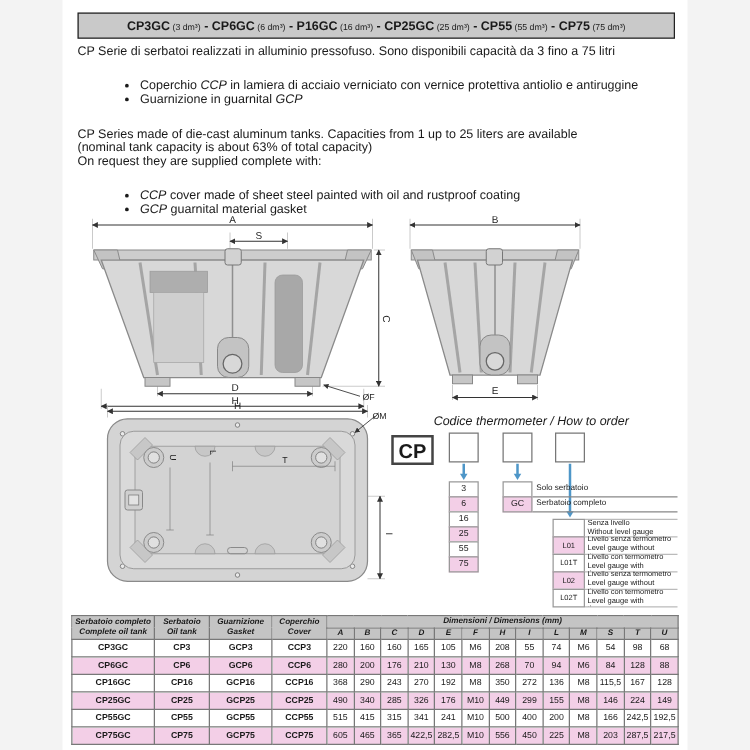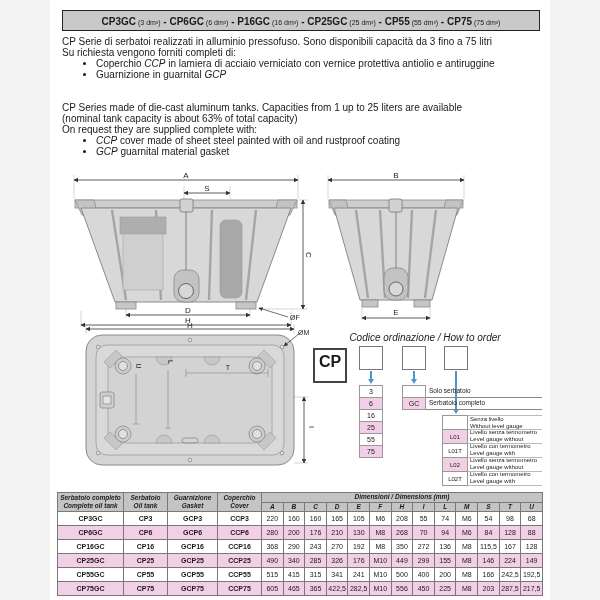--- a/index.html
+++ b/index.html
@@ -8,29 +8,29 @@
   .page{position:absolute;left:50px;top:0;width:500px;height:600px;background:#fff}
 
   .header-bar{position:absolute;left:12px;top:10px;width:478px;height:21px;background:var(--header-bg,#c9c9c9);
     border:1px solid #222;text-align:center;line-height:18px;white-space:nowrap;overflow:hidden}
   .mname,.msep{font-weight:bold;font-size:10px}
   .mcap{font-size:7px}
 
   .desc{position:absolute;left:12px;width:480px;font-size:10px;line-height:11px}
   .desc.it{top:36px}
   .desc.en{top:102px}
-  .desc ul{margin:0;padding-left:34px;list-style:disc}
+  .desc ul{margin:16px;padding-left:34px;list-style:disc}
   .desc .em{font-style:italic}
 
   svg.drw{position:absolute}
   svg text{font-family:"Liberation Sans",sans-serif;fill:#222}
 
   .order{position:absolute;left:258px;top:330px;width:234px;height:162px;font-family:"Liberation Sans",sans-serif}
   .order-title{position:absolute;left:0;top:2px;width:234px;text-align:center;font-style:italic;font-size:10px}
-  .cp-box{position:absolute;left:5px;top:18px;width:34px;height:35px;border:2px solid #444;font-weight:bold;
+  .cp-box{position:absolute;left:5px;top:18px;width:34px;height:24px;border:2px solid #444;font-weight:bold;
     font-size:16px;text-align:center;line-height:23px;background:#fff}
   .sel-box{position:absolute;top:16px;width:24px;height:24px;border:1px solid #777;background:#fff}
   .arrow{position:absolute;width:2px;background:var(--arrow-blue,#4e96c8)}
   .arrow::after{content:'';position:absolute;bottom:-4px;left:-2px;border-left:3px solid transparent;
     border-right:3px solid transparent;border-top:5px solid var(--arrow-blue,#4e96c8)}
   .sizes{position:absolute;left:51px;top:55px;width:24px}
   .ocell{width:24px;height:13px;border:1px solid #999;font-size:7px;line-height:11px;text-align:center;background:#fff}
   .sizes .ocell + .ocell{margin-top:-1px}
   .variants{position:absolute;left:94px;top:55px;width:140px}
   .vrow{display:flex;height:13px}
@@ -56,21 +56,20 @@
 </style>
 </head>
 <body>
 
 <div class="page">
 
   <div class="header-bar" id="header-models"><span class="mname">CP3GC</span><span class="mcap"> (3 dm³)</span><span class="msep"> - </span><span class="mname">CP6GC</span><span class="mcap"> (6 dm³)</span><span class="msep"> - </span><span class="mname">P16GC</span><span class="mcap"> (16 dm³)</span><span class="msep"> - </span><span class="mname">CP25GC</span><span class="mcap"> (25 dm³)</span><span class="msep"> - </span><span class="mname">CP55</span><span class="mcap"> (55 dm³)</span><span class="msep"> - </span><span class="mname">CP75</span><span class="mcap"> (75 dm³)</span></div>
 
   <div class="desc it">
     <div>CP Serie di serbatoi realizzati in alluminio pressofuso. Sono disponibili capacità da 3 fino a 75 litri</div>
-    <div>Su richiesta vengono forniti completi di:</div>
     <ul id="it-bullets">
         <li>Coperchio <span class="em">CCP</span> in lamiera di acciaio verniciato con vernice protettiva antiolio e antiruggine</li>
         <li>Guarnizione in guarnital <span class="em">GCP</span></li>
       </ul>
   </div>
 
   <div class="desc en">
     <div>CP Series made of die-cast aluminum tanks. Capacities from 1 up to 25 liters are available</div>
     <div>(nominal tank capacity is about 63% of total capacity)</div>
     <div>On request they are supplied complete with:</div>
@@ -215,21 +214,21 @@
     <text transform="translate(60,44) rotate(90)" font-size="7" text-anchor="middle">U</text>
     <text transform="translate(92,40) rotate(90)" font-size="7" text-anchor="middle">L</text>
     <text x="152" y="48" font-size="7" text-anchor="middle">T</text>
     <line x1="228" y1="75" x2="228" y2="141" stroke="#333" stroke-width="0.8" marker-start="url(#ar)" marker-end="url(#ar)"></line>
     <text transform="translate(233,105) rotate(90)" font-size="7.5" text-anchor="middle">I</text>
     <line x1="224" y1="11" x2="208" y2="24" stroke="#333" stroke-width="0.7" marker-end="url(#ar)"></line>
     <text x="222" y="13" font-size="7">ØM</text>
   </svg>
 
   <div class="order">
-    <div class="order-title">Codice ordinazione / How to order</div>
+    <div class="order-title">Codice thermometer / How to order</div>
     <div class="cp-box">CP</div>
     <div class="sel-box" style="left:51px"></div>
     <div class="sel-box" style="left:94px"></div>
     <div class="sel-box" style="left:136px"></div>
     <div class="arrow" style="left:62px;top:41px;height:9px"></div>
     <div class="arrow" style="left:105px;top:41px;height:9px"></div>
     <div class="arrow" style="left:147px;top:41px;height:39px"></div>
     <div class="sizes" id="order-sizes">
         <div class="ocell">3</div>
         <div class="ocell pink">6</div>

